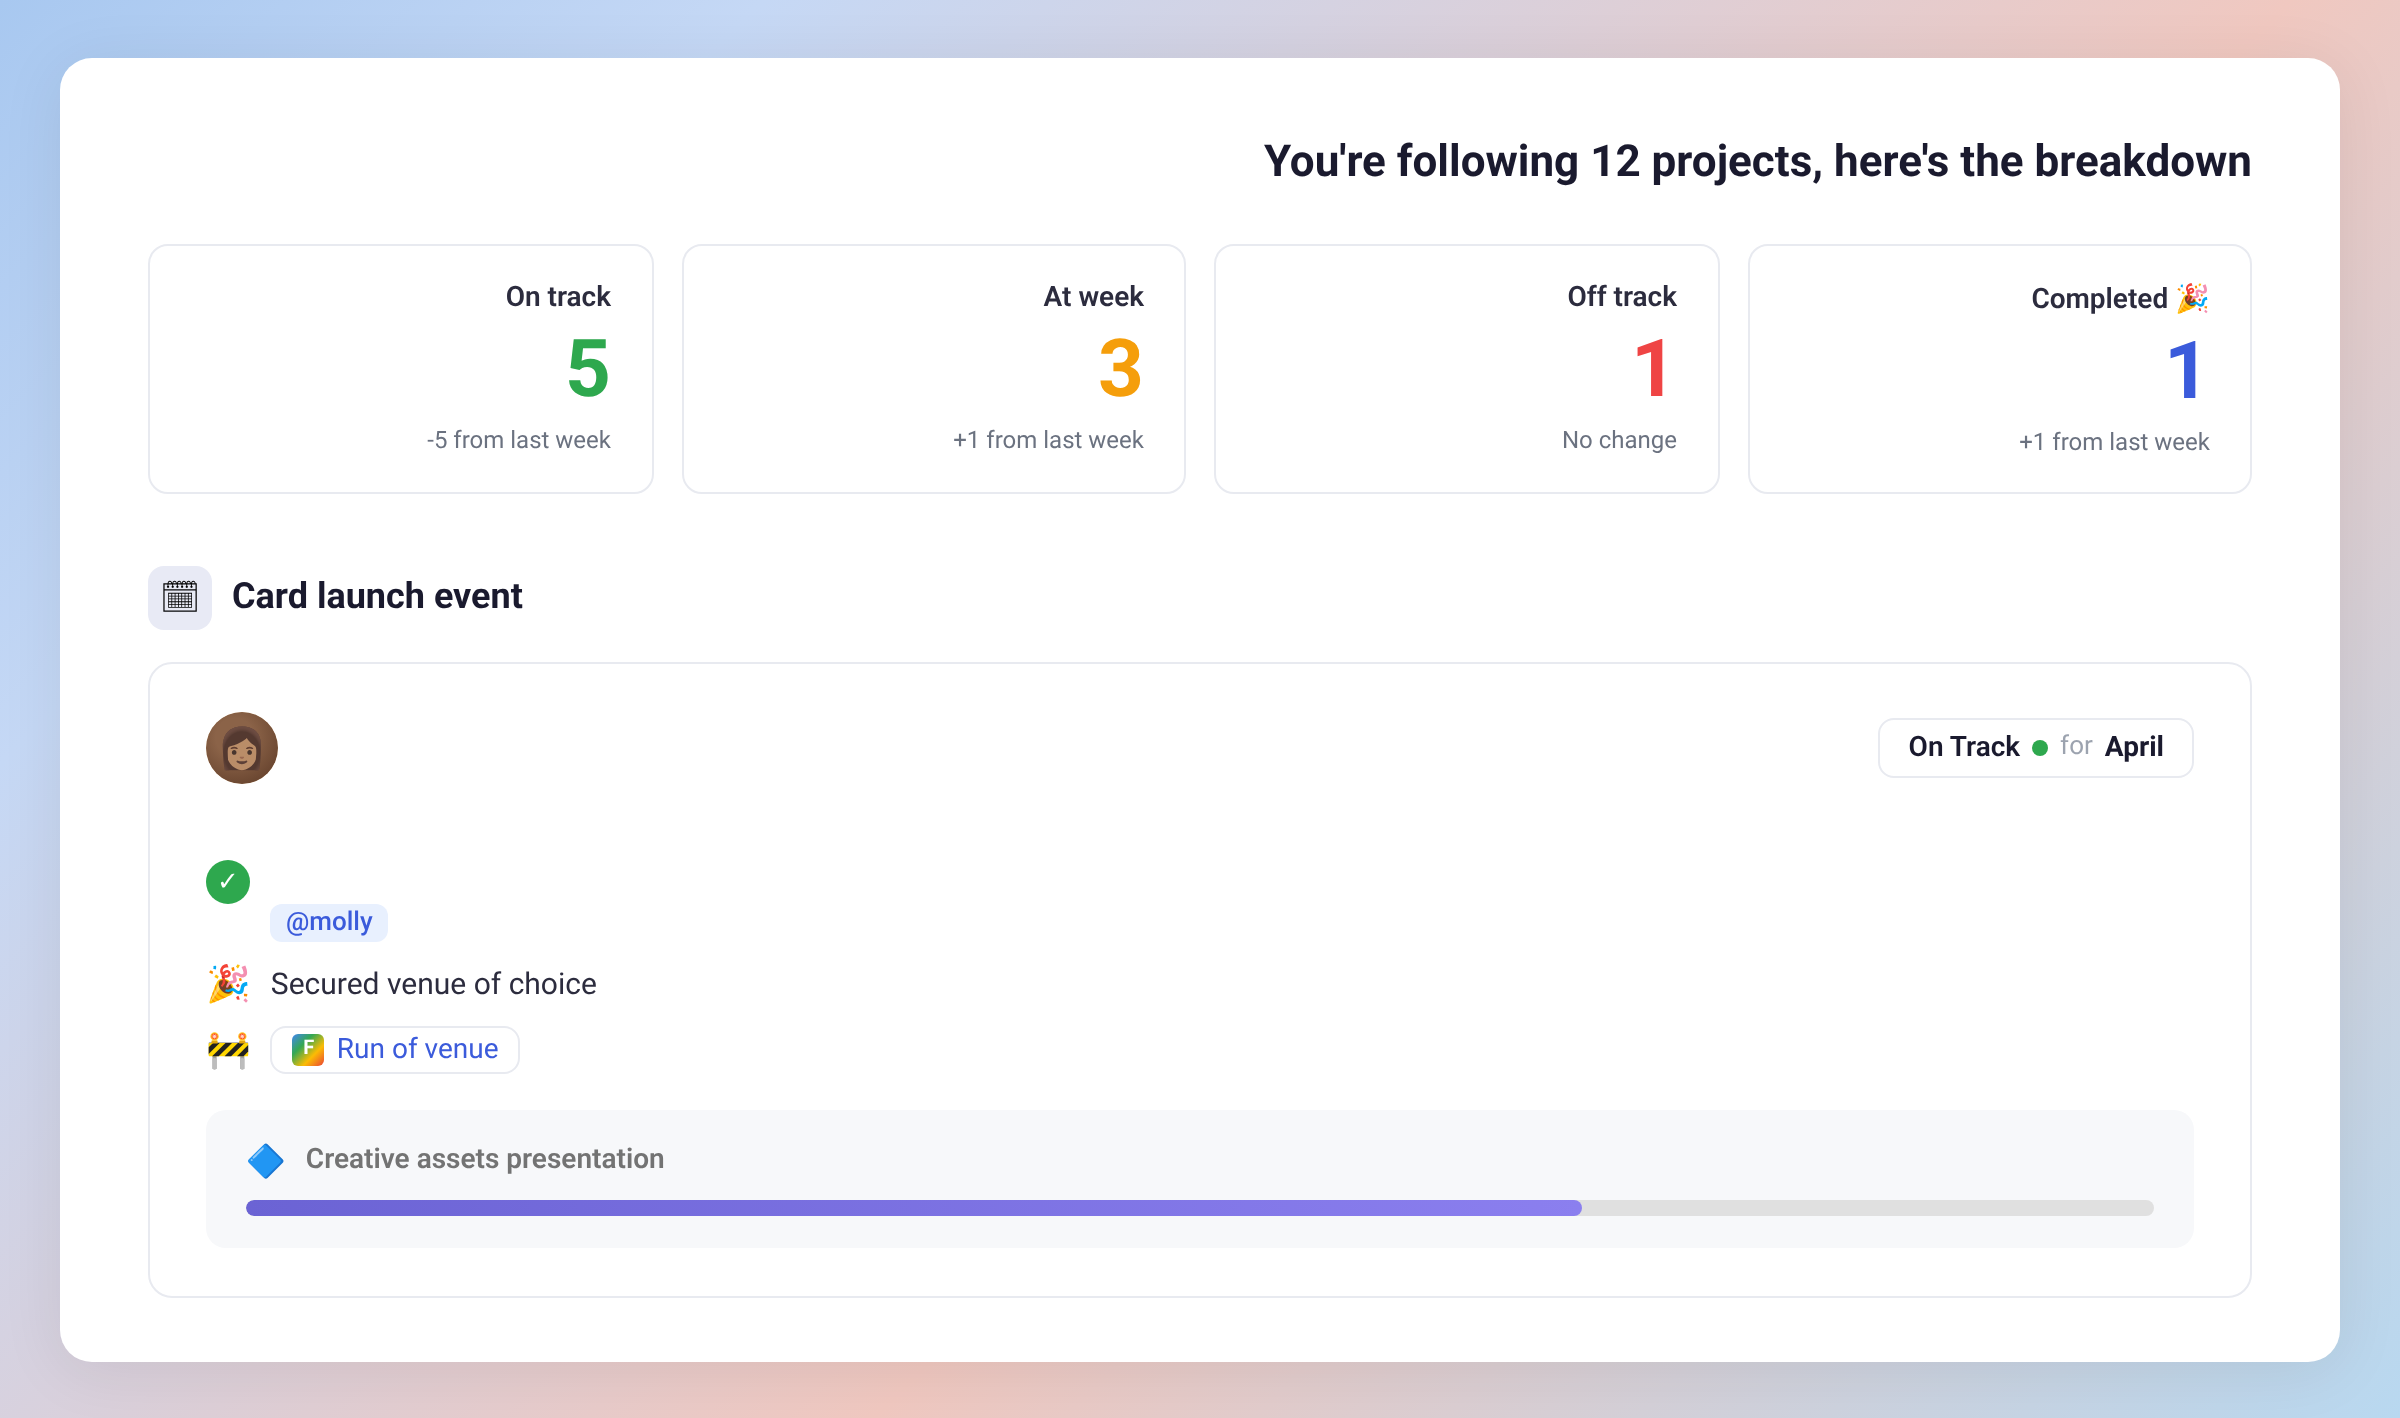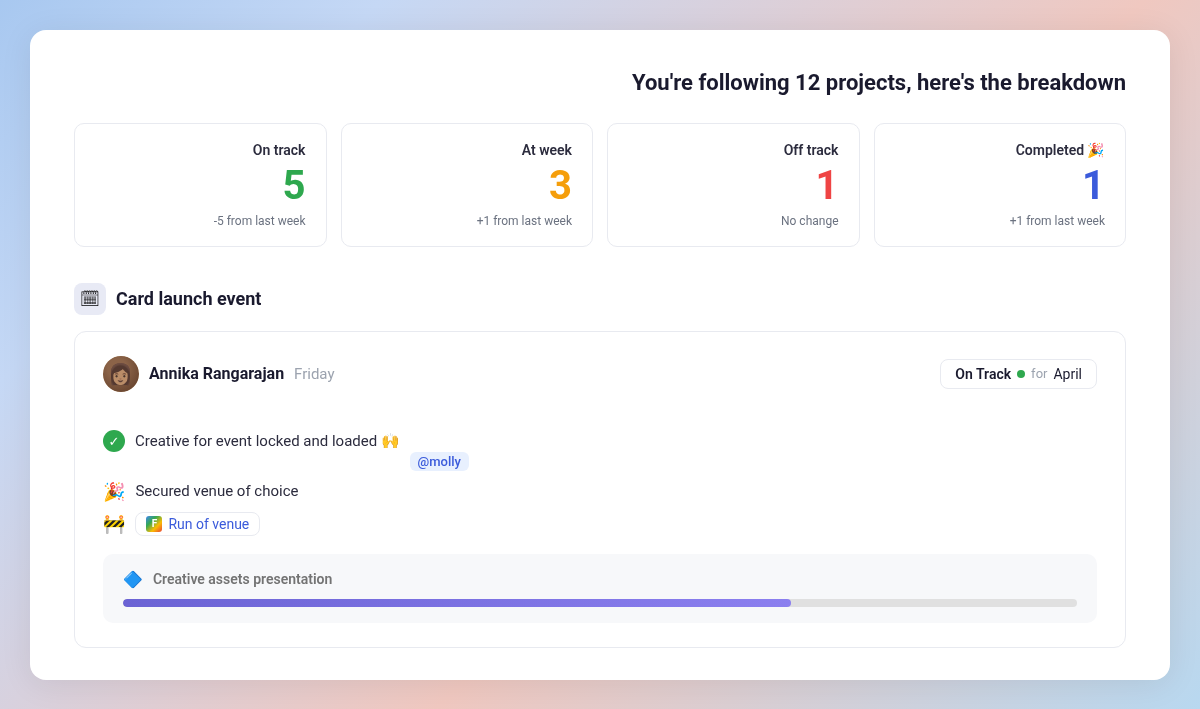--- a/index.html
+++ b/index.html
@@ -146,21 +146,21 @@
     }
     .status-text {
       font-weight: 600;
       color: #1a1a2e;
     }
     .status-for {
       color: #9ca3af;
       font-size: 13px;
     }
     .status-month {
-      font-weight: 400;
+      font-weight: 700;
       color: #1a1a2e;
     }
     .update-items {
       display: flex;
       flex-direction: column;
       gap: 10px;
       margin-bottom: 18px;
     }
     .update-item {
       display: flex;
@@ -292,38 +292,33 @@
     <span class="section-title">Card launch event</span>
   </div>
 
   <div class="project-card">
 
     <div class="project-header">
       <div class="project-author">
         <div class="avatar">
           <div class="avatar-img">👩🏽</div>
         </div>
-        <span>
-          <span class="author-name">Annika Rangarajan</span>
-          <span class="author-day">Friday</span>
-        </span>
       </div>
       <div class="status-badge">
         <span class="status-text">On Track</span>
         <span class="status-dot"></span>
         <span class="status-for">for</span>
         <span class="status-month">April</span>
       </div>
     </div>
 
     <div class="update-items">
 
       <div class="update-item">
         <div class="check-icon">✓</div>
-        <span>Creative for event locked and loaded 🙌</span>
         <span class="mention-tag">@molly</span>
       </div>
 
       <div class="update-item">
         <span class="update-icon">🎉</span>
         <span>Secured venue of choice</span>
       </div>
 
       <div class="update-item">
         <span class="update-icon">🚧</span>

